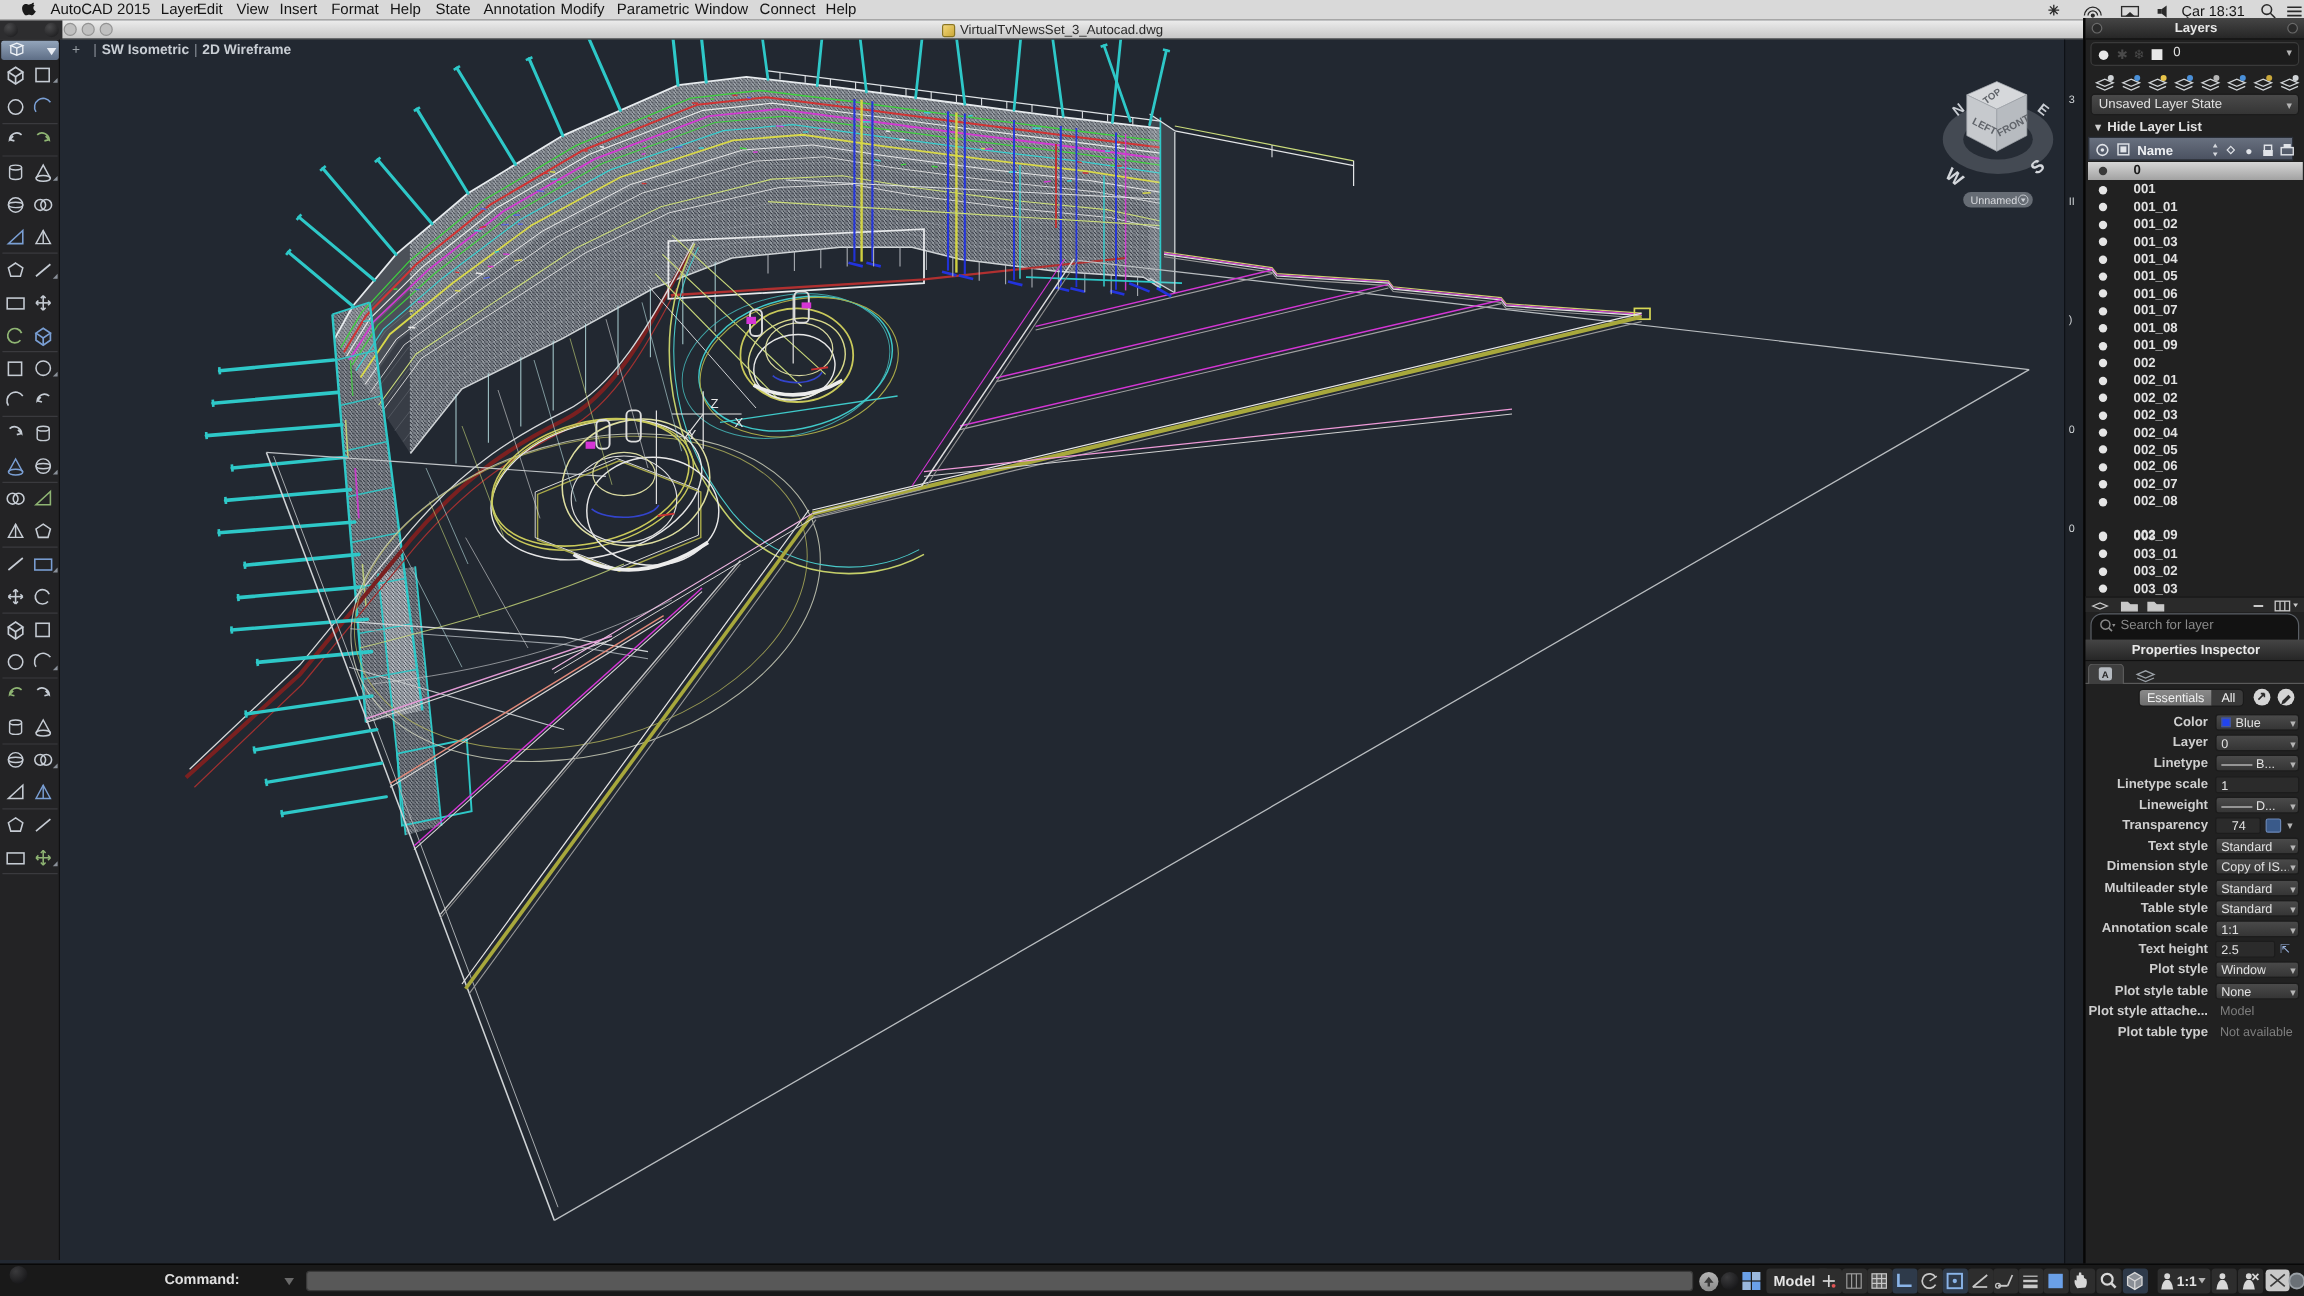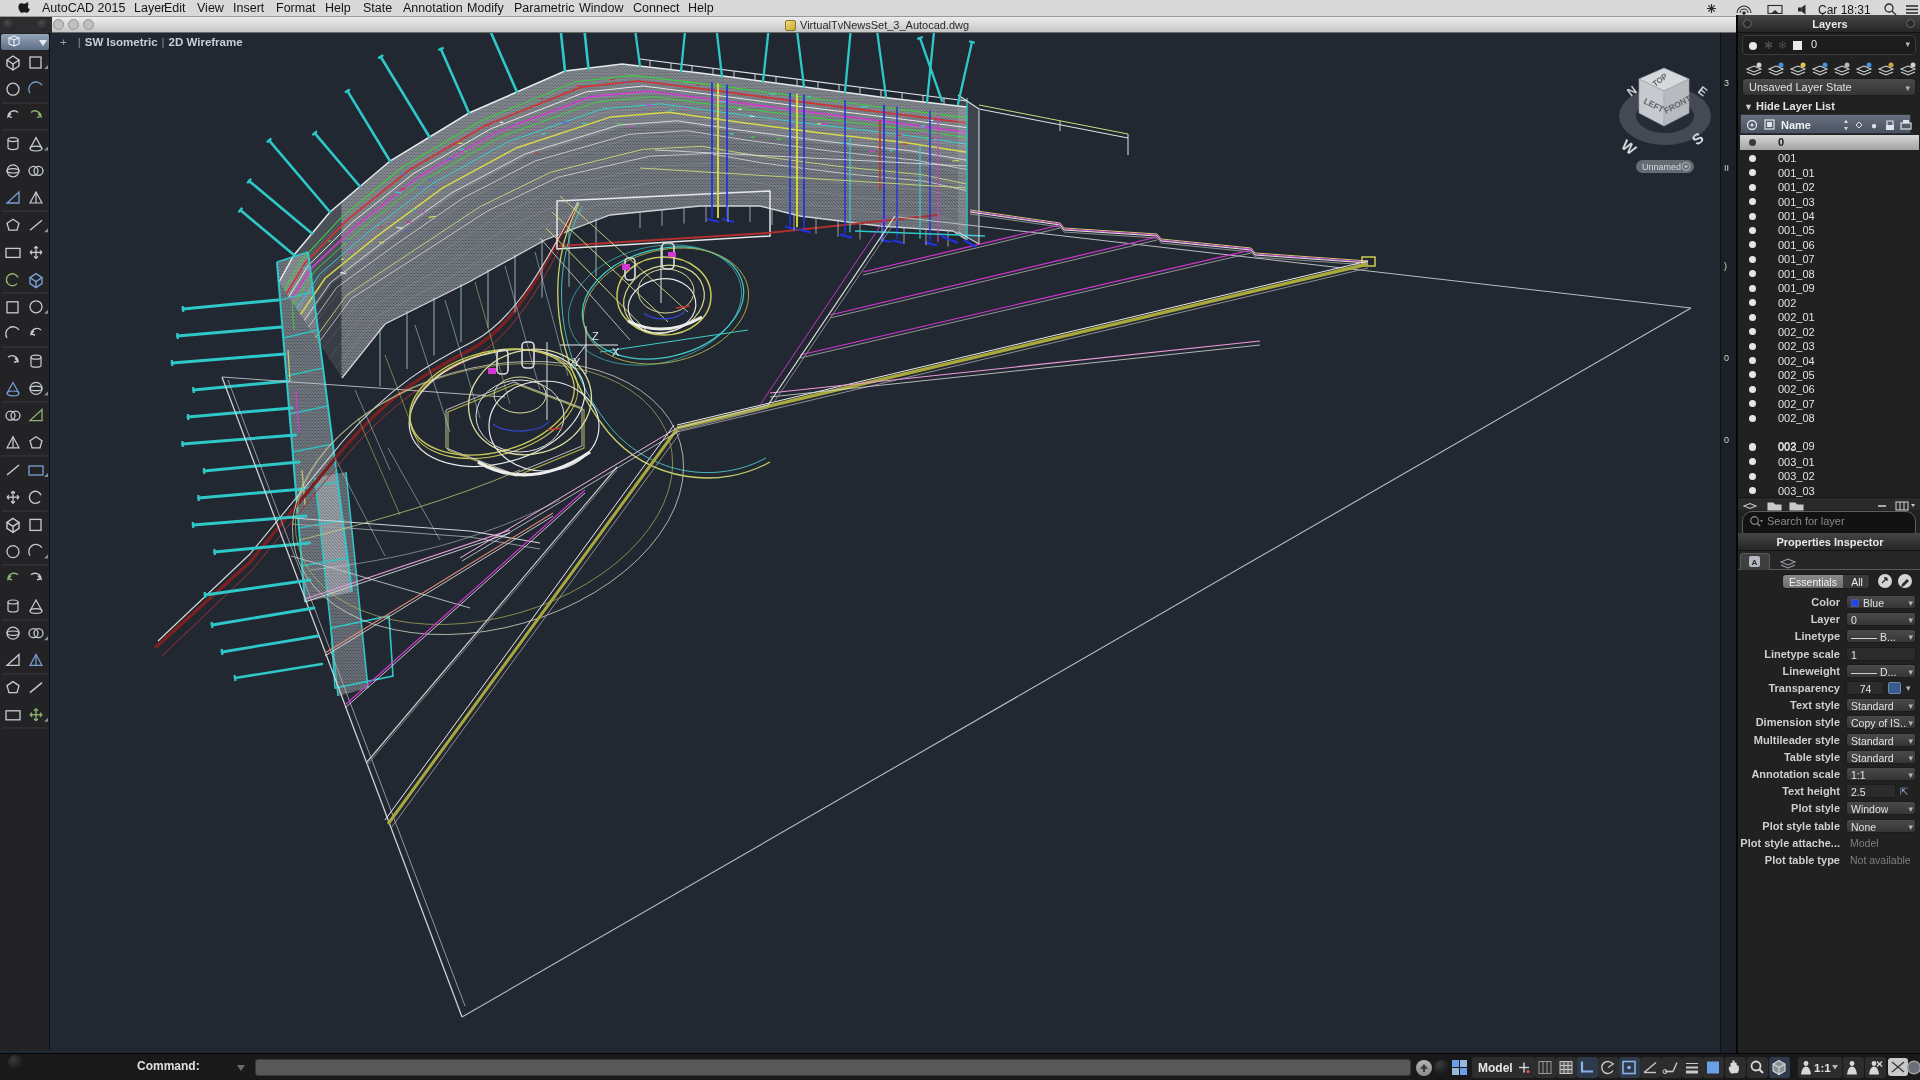--- a/index.html
+++ b/index.html
@@ -15,21 +15,21 @@
 #palhead{position:absolute;left:1px;top:34px;width:48px;height:16px;background:linear-gradient(#93a5bb,#5e6e86);border-radius:2px}
 #viewport{position:absolute;left:50px;top:33px;width:1670px;height:1020px;background:#222831;overflow:hidden}
 #vplabel{position:absolute;left:60px;top:36px;color:#c9ced4;font-size:11.5px;font-weight:bold}
 #vplabel .sep{color:#8a9099;margin:0 4px;font-weight:normal}
 #vplabel .plus{color:#9aa0a6;font-weight:normal;margin-right:7px}
 #rstrip{position:absolute;left:1720px;top:33px;width:16px;height:1020px;background:#1d2127;border-left:1px solid #0e1116;color:#cfd3d6;font-size:9px}
 #rpanel{position:absolute;left:1736px;top:15px;width:184px;height:1038px;background:#212121;border-left:2px solid #060606}
 .ptitle{position:absolute;left:0;width:184px;height:18px;background:linear-gradient(#454545,#262626);border-bottom:1px solid #111;color:#e8e8e8;font-size:11px;font-weight:bold;text-align:center;line-height:18px}
 .lrow{position:absolute;left:2px;width:178px;height:14px;line-height:14px}
 .ldot{position:absolute;left:9px;top:3.5px;width:7px;height:7px;border-radius:50%;background:#e5e5e5}
-.lname{position:absolute;left:38px;font-size:11px;font-weight:normal;color:#e2e2e2}
+.lname{position:absolute;left:38px;font-size:11px;font-weight:bold;color:#e2e2e2}
 .prow{position:absolute;left:0;width:184px;height:16px;line-height:15px}
 .plab{position:absolute;right:82px;font-size:11px;font-weight:bold;color:#cfcfcf;white-space:nowrap}
 .pctl{position:absolute;left:108px;top:0px;width:70px;height:14px;background:linear-gradient(#4a4a4a,#353535);border:1px solid #1c1c1c;border-radius:3px;color:#e2e2e2;font-size:10.5px}
 .pctxt{position:absolute;left:4px;top:0;white-space:nowrap;overflow:hidden;max-width:56px}
 .pcar{position:absolute;right:2px;top:0px;color:#b5b5b5;font-size:9px}
 .pcar2{position:absolute;left:168px;top:0px;color:#b5b5b5;font-size:9px}
 .pfield{position:absolute;left:108px;top:0;width:70px;height:14px;background:#2b2b2b;border:1px solid #1c1c1c;border-radius:2px;color:#e2e2e2;font-size:10.5px;padding-left:4px}
 .pdis{position:absolute;left:108px;top:0;width:70px;height:14px;color:#7e7e7e;font-size:10.5px;padding-left:4px}
 .bluesq{display:inline-block;width:8px;height:8px;background:#2244ee;margin-right:4px;border:1px solid #4a5a8a}
 .ltline{display:inline-block;width:26px;height:1px;background:#d0d0d0;vertical-align:middle;margin-right:3px}

